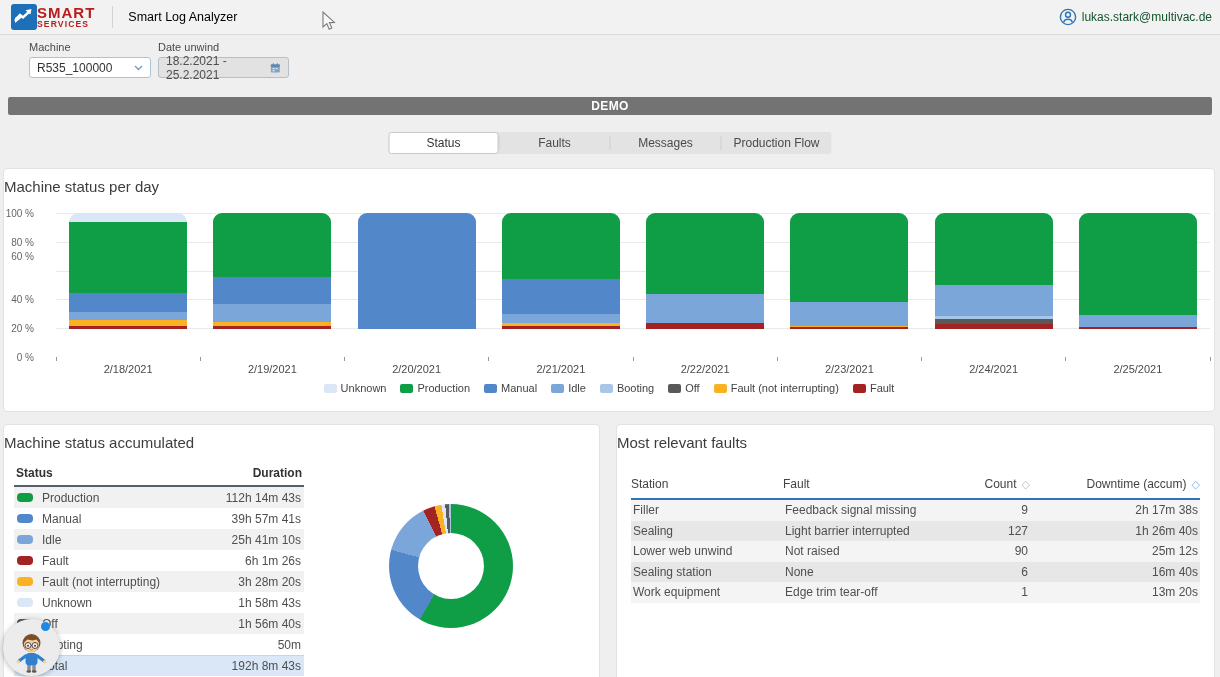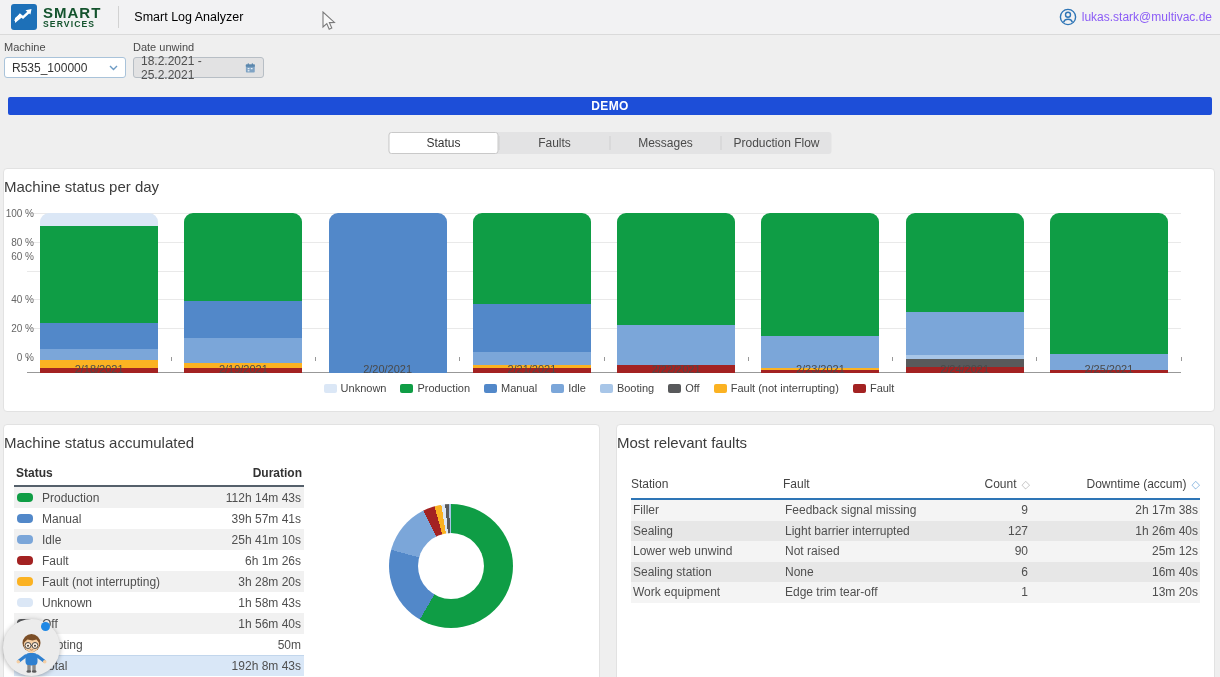--- a/index.html
+++ b/index.html
@@ -6,29 +6,29 @@
   html,body { margin:0; padding:0; }
   body {
     width:1220px; height:677px; overflow:hidden; position:relative;
     background:#efefef; font-family:"Liberation Sans", sans-serif;
   }
   
   .topbar { position:absolute; top:0; left:0; right:0; height:35px; background:#f2f2f3;
     border-bottom:1px solid #dadada; display:flex; align-items:center; z-index:5; }
   .logo-box { width:26px; height:26px; background:#1d70b8; border-radius:3px; margin-left:11px;
     display:flex; align-items:center; justify-content:center; flex:none; }
-  .brand-text { margin-left:6px; color:#14532d; line-height:1.05; }
+  .brand-text { color:#b91c1c; line-height:1.05; }
   .brand-line1 { font-weight:bold; font-size:15px; letter-spacing:1px; }
   .brand-line2 { font-weight:bold; font-size:8.6px; letter-spacing:1.1px; }
   .v-divider { width:1px; height:22px; background:#d2d2d2; margin:0 15px 0 17px; }
   .app-title { color:#000000; font-size:12.5px; }
   .user { margin-left:auto; display:flex; align-items:center; gap:5px; margin-right:8px;
-    color:#8b5cf6; font-size:12px; }
-  
-  .field { position:absolute; }
+    color:#14532d; font-size:12px; }
+  
+  .field { position:absolute;margin-left:25px; }
   .field-label { font-size:11px; color:#4a4a4a; margin-bottom:4px; }
   .select { width:122px; height:21px; background:#fff; border:1px solid #a9c3da; border-radius:3px;
     font-size:12px; color:#333; display:flex; align-items:center; justify-content:space-between; padding:0 7px; }
   .datebox { width:131px; height:21px; background:#e2e2e3; border:1px solid #b7bec5; border-radius:3px;
     font-size:12px; color:#4f4f4f; display:flex; align-items:center; justify-content:space-between; padding:0 7px; }
   
   .banner { position:absolute; top:97px; left:8px; right:8px; height:18px; border-radius:2px;
     color:#fff; font-size:12px; font-weight:bold; letter-spacing:.4px;
     display:flex; align-items:center; justify-content:center; }
   .tabbar { position:absolute; top:132px; left:50%; transform:translateX(-50%); height:22px;
@@ -37,21 +37,21 @@
     font-size:12px; color:#4a4a4a; }
   .tab.active { background:#fff; border:1px solid #c9c9c9; border-radius:3px; color:#333; }
   .tab-sep { width:1px; background:#cfcfcf; margin:4px 0; }
   
   .panel { position:absolute; background:#fff; border:1px solid #e2e2e2; border-radius:4px; }
   .panel-title { font-size:15px; color:#3d3d3d; padding:9px 0 0 0; }
   #chart-panel  { left:3px;   top:168px; width:1212px; height:244px; }
   #acc-panel    { left:3px;   top:424px; width:597px;  height:300px; }
   #faults-panel { left:616px; top:424px; width:599px;  height:300px; }
   
-  .plot { position:absolute; left:23px; top:44px; width:1154px; height:160px; }
+  .plot { position:absolute; left:52px; top:44px; width:1154px; height:116px; }
   .gridline { position:absolute; left:0; right:0; height:1px; background:#e9e9e9; }
   .axis-line { position:absolute; left:0; right:0; bottom:0; height:1px; background:#989898; }
   .ytick { position:absolute; left:0; width:30px; text-align:right; font-size:10px; color:#666; }
   .slot { position:absolute; top:0; bottom:0; }
   .bar { position:absolute; left:50%; transform:translateX(-50%); bottom:0; width:118px; height:100%;
     display:flex; flex-direction:column-reverse; border-radius:9px 9px 0 0; overflow:hidden; }
   .seg { width:100%; flex:none; }
   .xtick { position:absolute; top:144px; width:1px; height:4px; background:#989898; }
   .xlabel { position:absolute; top:150px; transform:translateX(-50%); font-size:11px; color:#4a4a4a; white-space:nowrap; }
   .legend { position:absolute; left:0; right:0; top:213px; display:flex; justify-content:center;
@@ -141,21 +141,21 @@
       <rect x="1" y="2" width="10" height="2.6" fill="#5b87ad"></rect>
       <rect x="3" y="0.6" width="1.4" height="2.6" rx="0.6" fill="#5b87ad"></rect>
       <rect x="7.6" y="0.6" width="1.4" height="2.6" rx="0.6" fill="#5b87ad"></rect>
       <rect x="3" y="6" width="2" height="1.4" fill="#e9f1f8"></rect>
       <rect x="6.5" y="6" width="2" height="1.4" fill="#e9f1f8"></rect>
       <rect x="3" y="8.4" width="2" height="1.4" fill="#e9f1f8"></rect>
     </svg>
   </div>
 </div>
 
-<div class="banner" style="background: #1d4ed8;">DEMO</div>
+<div class="banner" style="background: #737373;">DEMO</div>
 
 <div class="tabbar">
     <div class="tab active">Status</div>
     <div class="tab-sep"></div>
     <div class="tab">Faults</div>
     <div class="tab-sep"></div>
     <div class="tab">Messages</div>
     <div class="tab-sep"></div>
     <div class="tab">Production Flow</div>
   </div>

